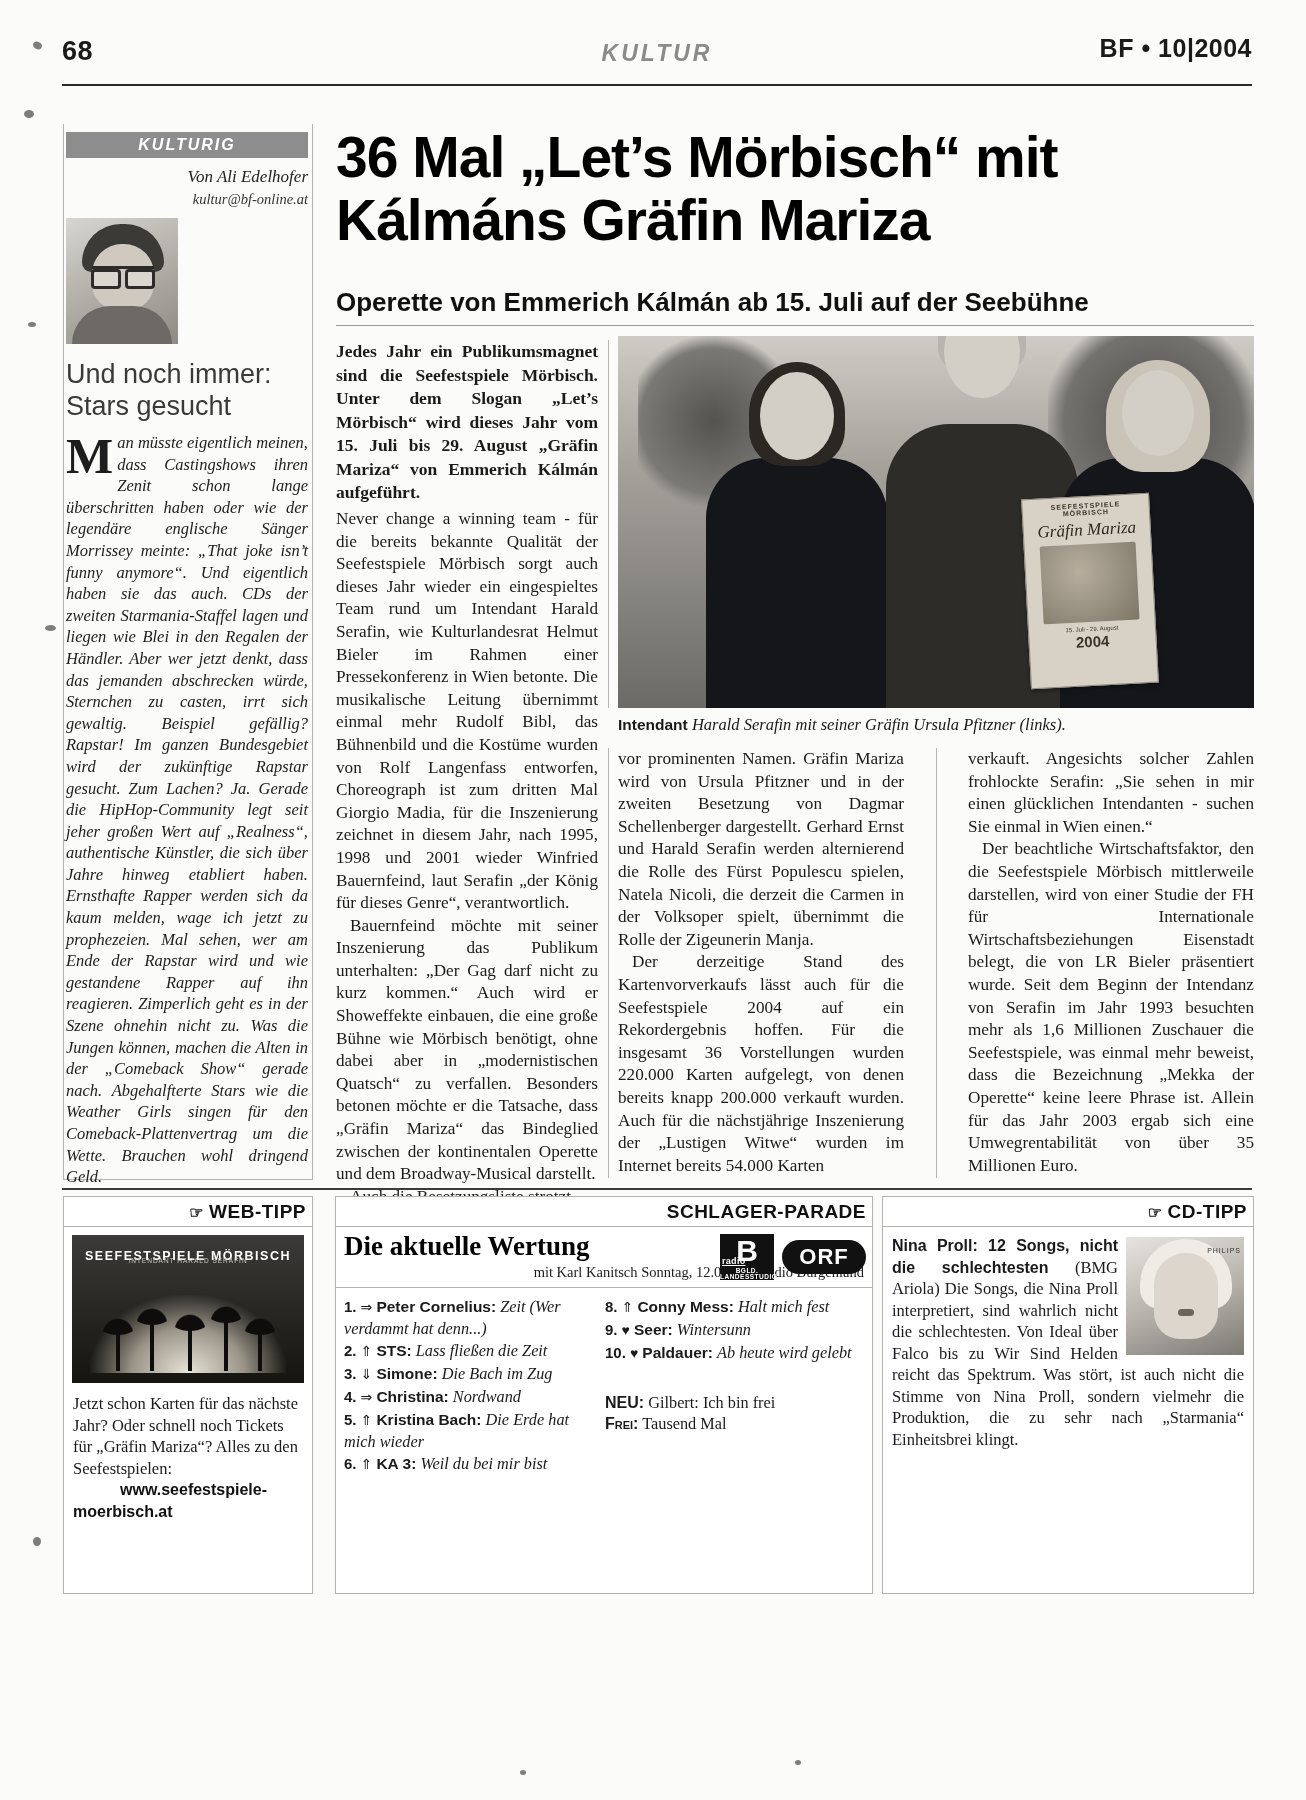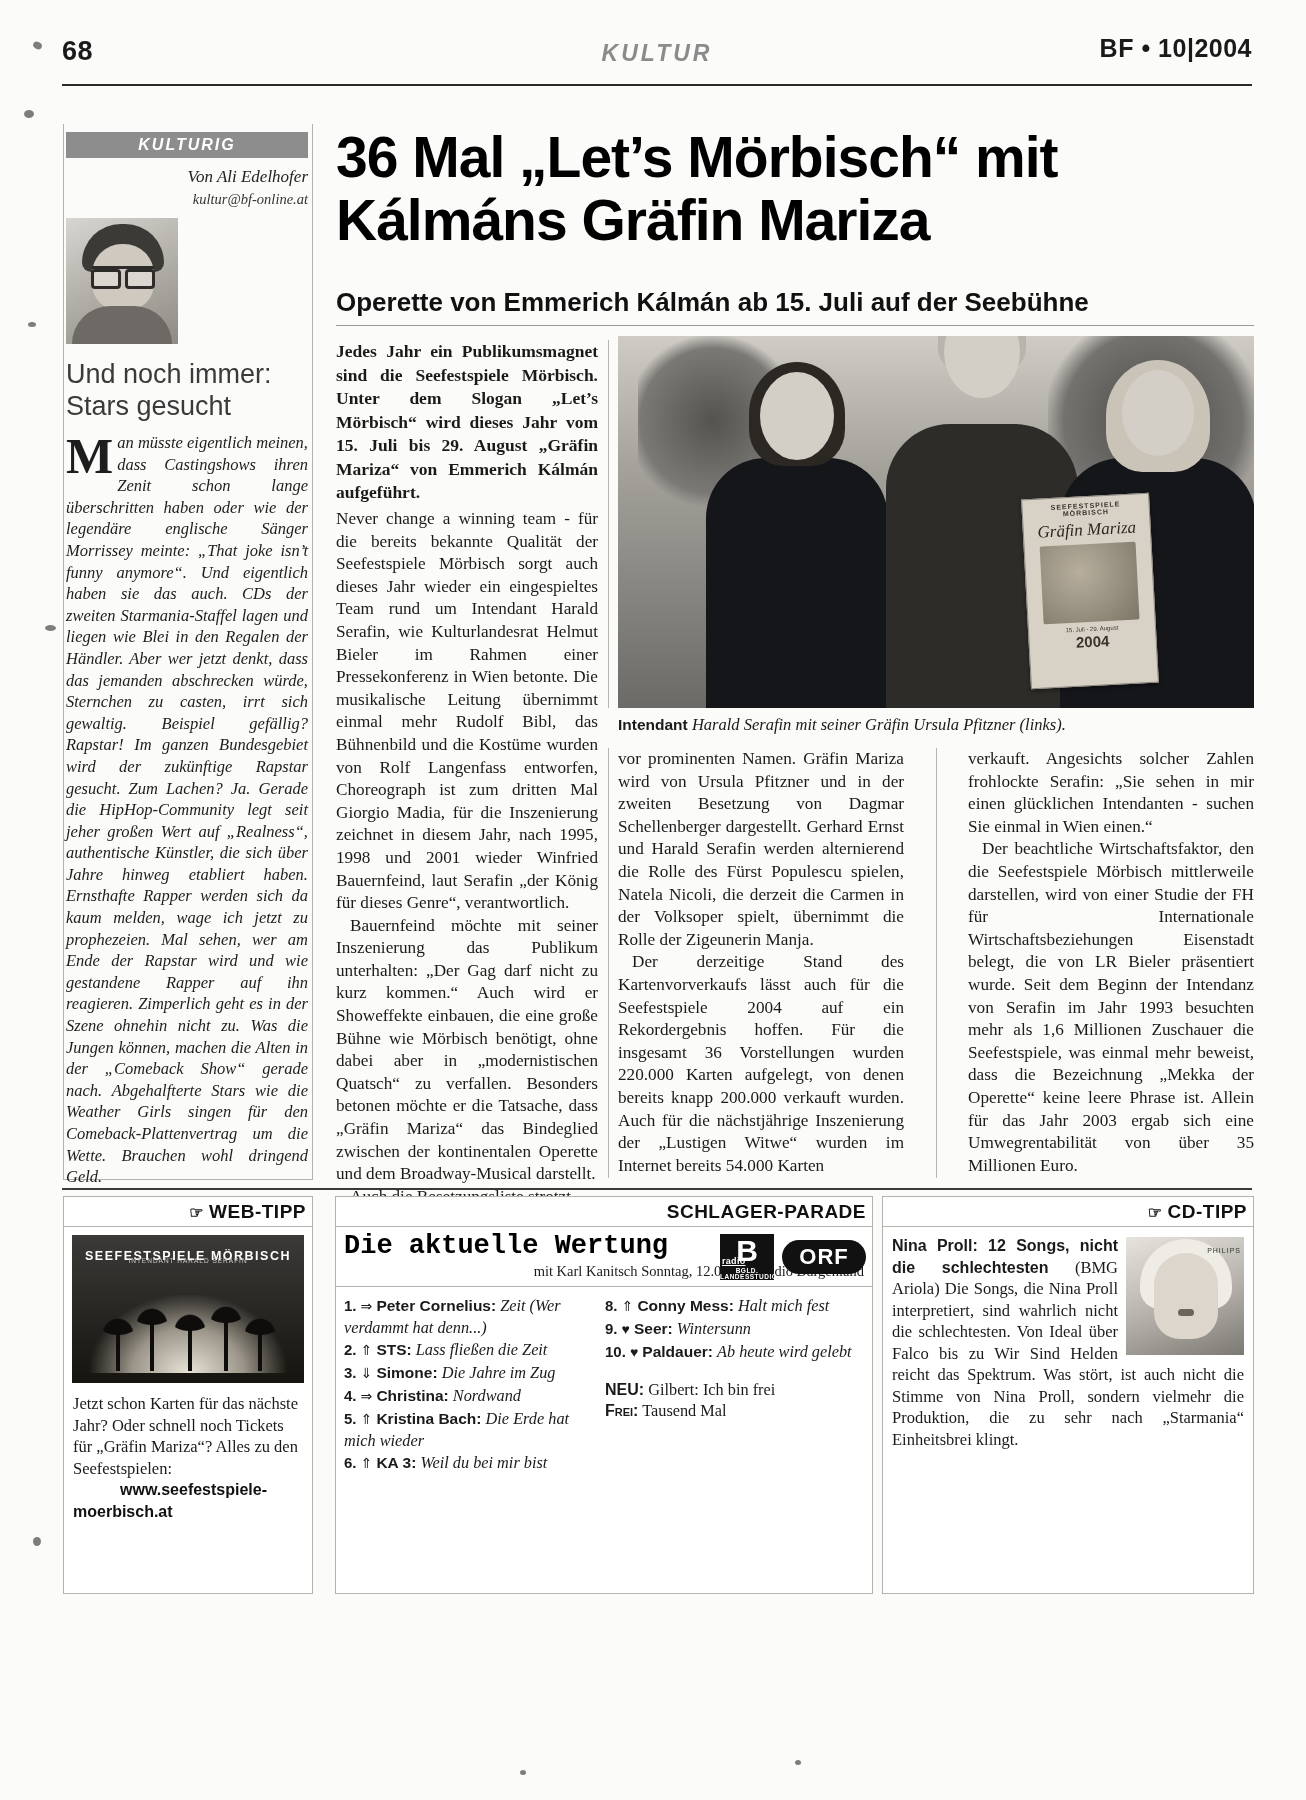--- a/index.html
+++ b/index.html
@@ -379,21 +379,21 @@
   .webtext {
     margin: 10px 9px 0 9px;
     font-size: 16.5px;
     line-height: 21.5px;
   }
   .webtext b { font-family: "Liberation Sans", sans-serif; font-size: 16px; margin-left: 47px; }
 
   
   #schlager { left: 335px; top: 1196px; width: 536px; height: 396px; }
   .schlager-title {
-    font-family: Liberation Mono, monospace;
+    font-family: Liberation Serif, serif;
     font-weight: bold;
     font-size: 27px;
     margin: 4px 0 0 8px;
     color: #000;
   }
   .orf-logo {
     position: absolute;
     right: 6px; top: 3px;
     width: 146px; height: 46px;
   }
@@ -426,21 +426,21 @@
     margin: 8px 8px 0 8px;
     font-size: 16.3px;
     line-height: 21px;
   }
   .chart-col { width: 50%; }
   .chart-entry { margin-bottom: 1px; }
   .chart-entry .rank { font-family:"Liberation Sans", sans-serif; font-weight: bold; font-size: 15px;}
   .chart-entry .dir { font-family: "Liberation Sans", sans-serif; font-size: 14px; }
   .chart-entry .artist { font-family:"Liberation Sans", sans-serif; font-weight: bold; font-size: 15.5px; }
   .chart-entry .song { font-style: italic; }
-  .chart-new { margin-top: 16px; }
+  .chart-new { margin-top: 28px; }
   .chart-new .lbl { font-family:"Liberation Sans", sans-serif; font-variant: small-caps; font-weight: bold; font-size: 16px;}
 
   
   #cd-tipp { left: 882px; top: 1196px; width: 370px; height: 396px; }
   .cd-body {
     font-size: 16.5px;
     line-height: 21.5px;
     margin: 8px 9px 0 9px;
     text-align: justify;
   }
@@ -618,21 +618,21 @@
         <div class="chart-entry">
           <span class="rank">2.</span>
           <span class="dir">⇑</span>
           <span class="artist">STS:</span>
           <span class="song">Lass fließen die Zeit</span>
         </div>
         <div class="chart-entry">
           <span class="rank">3.</span>
           <span class="dir">⇓</span>
           <span class="artist">Simone:</span>
-          <span class="song">Die Jahre im Zug</span>
+          <span class="song">Die Bach im Zug</span>
         </div>
         <div class="chart-entry">
           <span class="rank">4.</span>
           <span class="dir">⇒</span>
           <span class="artist">Christina:</span>
           <span class="song">Nordwand</span>
         </div>
         <div class="chart-entry">
           <span class="rank">5.</span>
           <span class="dir">⇑</span>

